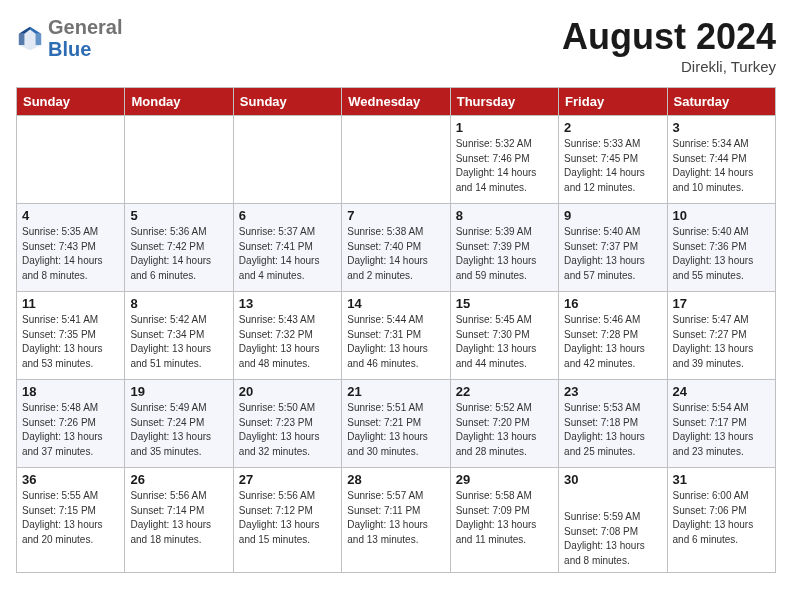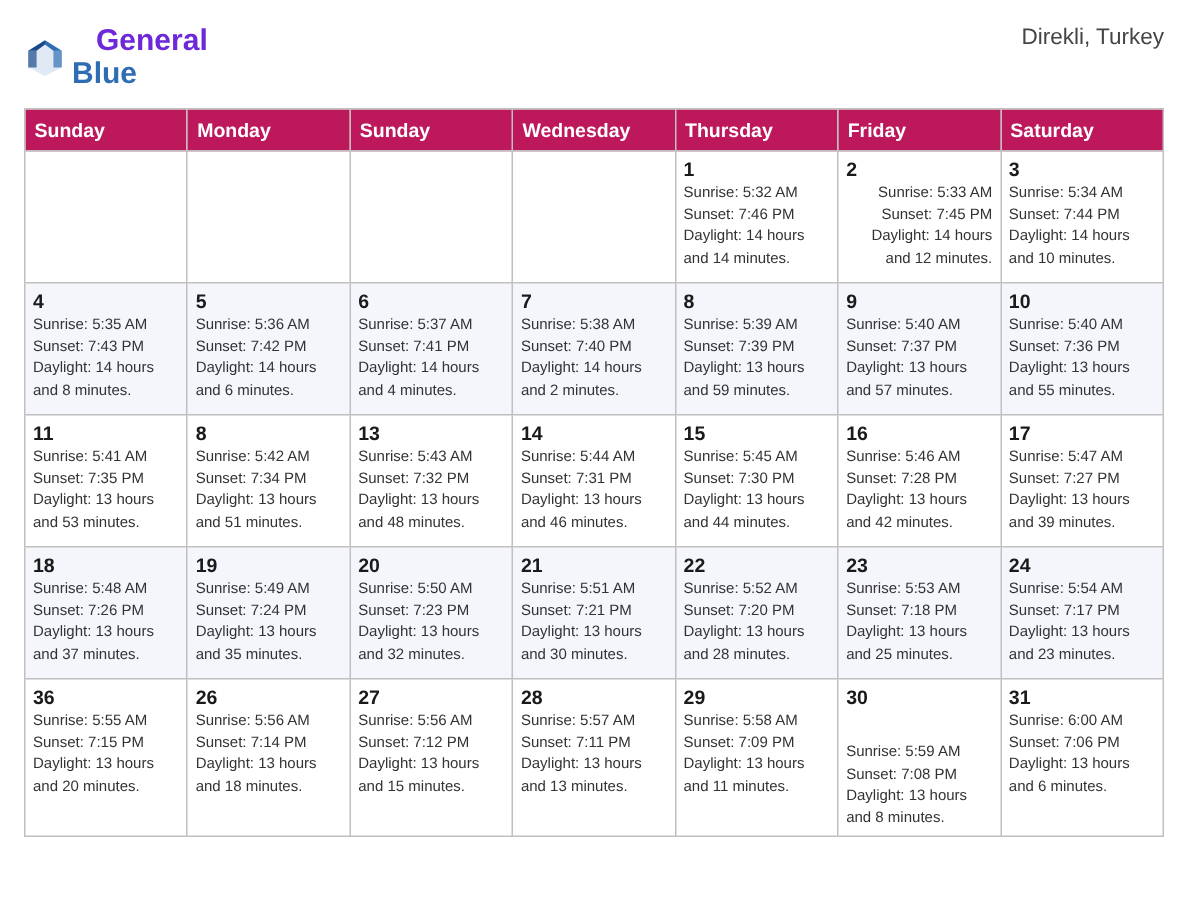--- a/index.html
+++ b/index.html
@@ -36,21 +36,21 @@
     .location {
       font-size: 15px;
       color: #444;
     }
     table {
       width: 100%;
       border-collapse: collapse;
       table-layout: fixed;
     }
     thead th {
-      background-color: #be185d;
+      background-color: #b91c1c;
       color: #fff;
       text-align: left;
       padding: 6px 6px;
       font-size: 13px;
       font-weight: bold;
       border: 1px solid #c0c0c0;
     }
     tbody td {
       border: 1px solid #c0c0c0;
       vertical-align: top;
@@ -85,26 +85,27 @@
   <div class="logo">
     <svg class="logo-icon" viewBox="0 0 40 40">
       <polygon points="20,4 36,14 36,30 20,38 4,30 4,14" fill="#2e6db4" opacity="0.15"></polygon>
       <polygon points="20,4 36,14 28,14 20,8" fill="#2e6db4"></polygon>
       <polygon points="20,4 4,14 12,14 20,8" fill="#1a4a8a"></polygon>
       <polygon points="28,14 36,14 36,30 28,30" fill="#2e6db4" opacity="0.7"></polygon>
       <polygon points="4,14 12,14 12,30 4,30" fill="#1a4a8a" opacity="0.7"></polygon>
     </svg>
     <div>
       <div style="font-size:20px;font-weight:bold;color:#1a1a1a;line-height:1.1;">
-        <span style="color:#6d28d9;margin-left:16px;">General</span><br>
+        <span style="color:#737373;">General</span><br>
         <span style="color:#2e6db4;">Blue</span>
       </div>
     </div>
   </div>
   <div class="title-block">
+    <div class="month-title">August 2024</div>
     <div class="location">Direkli, Turkey</div>
   </div>
 </div>
 
 <table>
   <thead>
     <tr>
     <th>Sunday</th>
         <th>Monday</th>
         <th>Sunday</th>
@@ -122,21 +123,21 @@
         <td class="empty-cell"></td>
         <td>
           <div class="day-number">1</div>
           <div class="day-info" style="white-space: pre-line;">Sunrise: 5:32 AM
 Sunset: 7:46 PM
 Daylight: 14 hours
 and 14 minutes.</div>
         </td>
         <td>
           <div class="day-number">2</div>
-          <div class="day-info" style="white-space: pre-line; text-align: right;">Sunrise: 5:33 AM
+          <div class="day-info" style="white-space: pre-line;">Sunrise: 5:33 AM
 Sunset: 7:45 PM
 Daylight: 14 hours
 and 12 minutes.</div>
         </td>
         <td>
           <div class="day-number">3</div>
           <div class="day-info" style="white-space: pre-line;">Sunrise: 5:34 AM
 Sunset: 7:44 PM
 Daylight: 14 hours
 and 10 minutes.</div>

